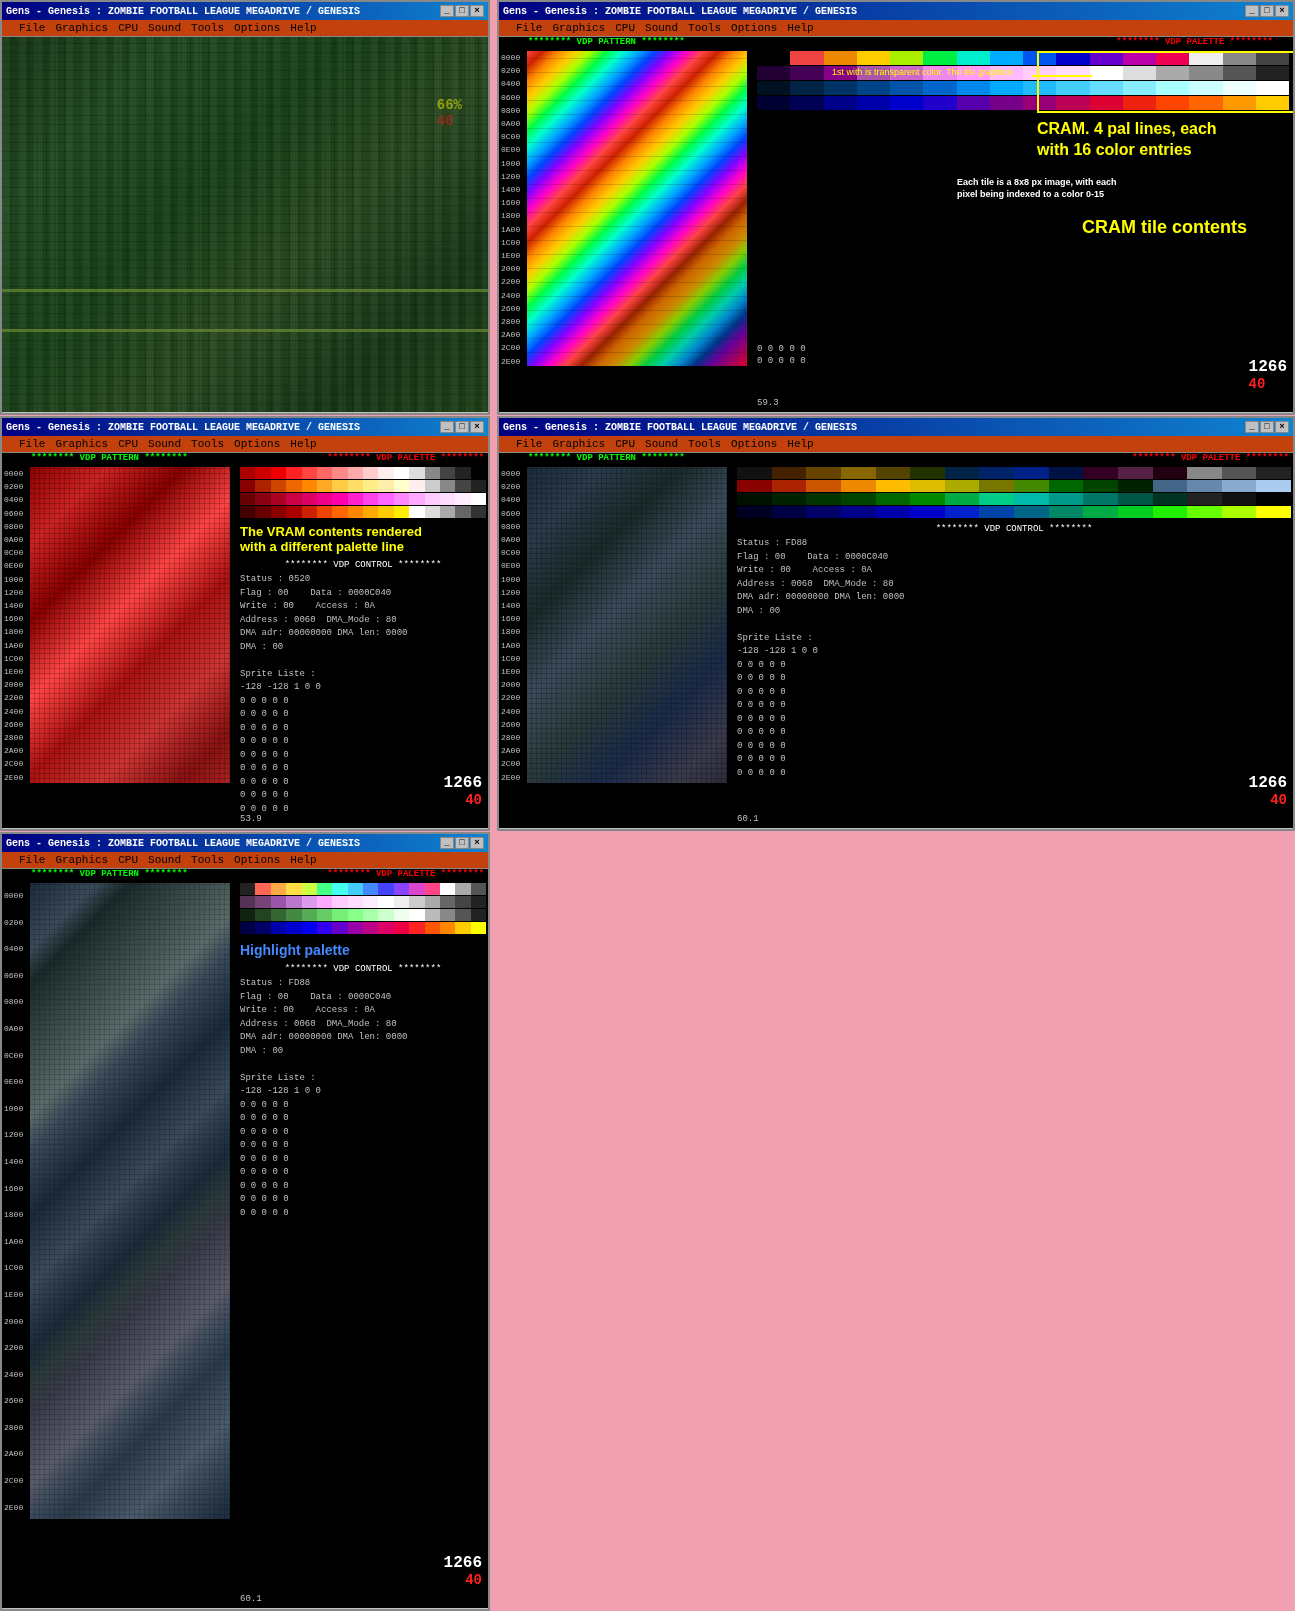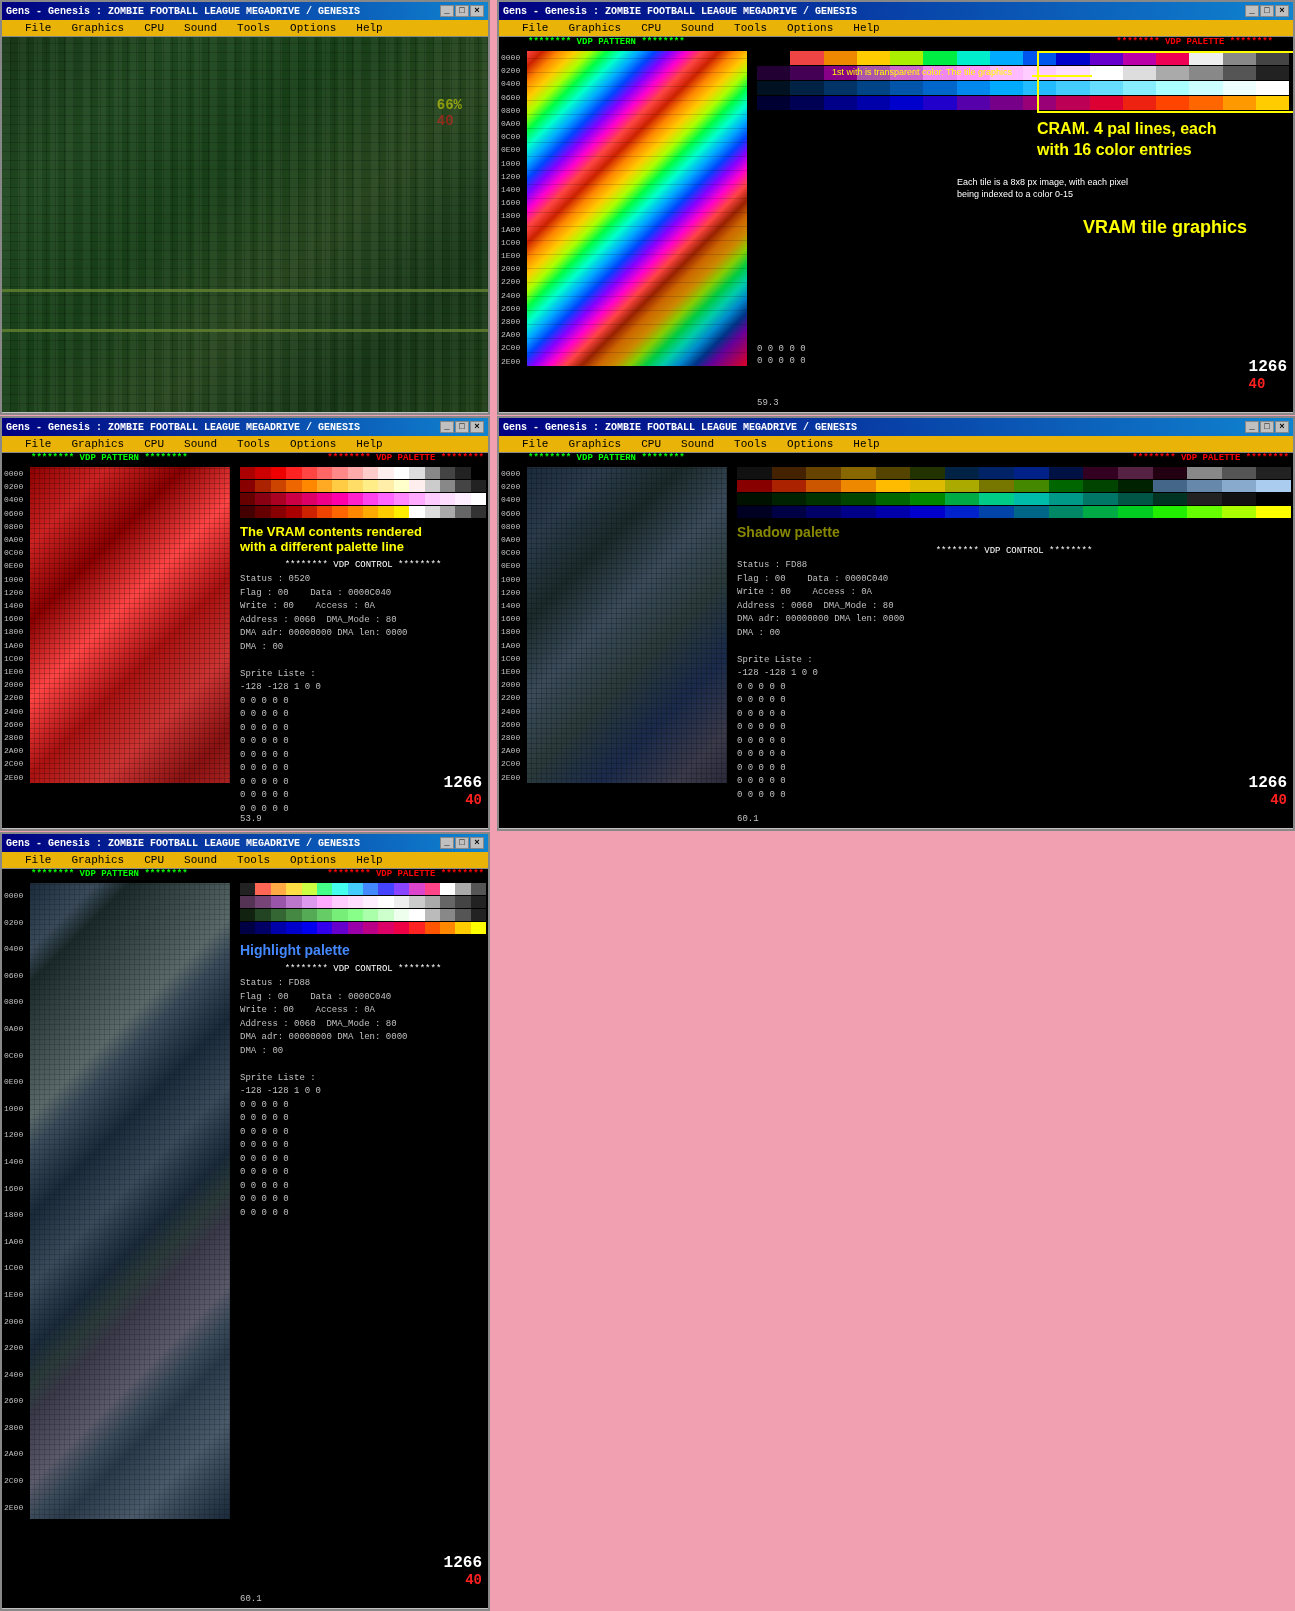--- a/index.html
+++ b/index.html
@@ -47,24 +47,24 @@
       font-size: 9px;
       display: flex;
       align-items: center;
       justify-content: center;
       cursor: pointer;
       color: black;
       font-weight: bold;
     }
 
     .menubar {
-      background: #eab308;
+      background: #c2410c;
       display: flex;
-      gap: 14px;
-      padding: 1px 20px;
+      gap: 4px;
+      padding: 1px 14px;
       font-size: 11px;
       border-bottom: 1px solid #888;
     }
 
     .menubar span {
       cursor: pointer;
       padding: 1px 3px;
     }
 
     .window-content {
@@ -295,26 +295,26 @@
         <div>CRAM. 4 pal lines, each</div>
         <div>with 16 color entries</div>
       </div>
 
       <div style="position:absolute;top:30px;right:265px;color:#ffff00;font-size:9px;font-family:Arial,sans-serif;width:200px;">
         <div>1st with is transparent color. The tile graphics</div>
 
         <div style="width:60px;height:2px;background:#ffff00;position:absolute;top:8px;right:-60px;"></div>
       </div>
 
-      <div style="position:absolute;top:140px;right:160px;color:white;font-size:9px;font-family:Arial,sans-serif;width:180px;line-height:1.3;">
+      <div style="position:absolute;top:140px;right:160px;color:white;font-size:9px;font-family:Arial,sans-serif;width:180px;line-height:1.3;font-weight:bold;">
         <div>Each tile is a 8x8 px image, with each pixel being indexed to a color 0-15</div>
       </div>
 
       <div style="position:absolute;top:180px;right:50px;color:#ffff00;font-size:18px;font-weight:bold;font-family:Arial,sans-serif;">
-        <div>VRAM tile graphics</div>
+        <div>CRAM tile contents</div>
       </div>
 
 
       <div style="position:absolute;bottom:20px;right:10px;">
         <span style="color:white;font-size:16px;font-weight:bold;font-family:'Courier New';">1266</span>
         <br>
         <span style="color:#ff2020;font-size:14px;font-weight:bold;font-family:'Courier New';">40</span>
       </div>
 
       <div style="position:absolute;bottom:4px;left:10px;color:#c0c0c0;font-size:9px;">59.3</div>
@@ -621,21 +621,20 @@
             <div style="flex:1;background:#008866;"></div>
           <div style="flex:1;background:#00aa44;"></div>
             <div style="flex:1;background:#00cc22;"></div>
           <div style="flex:1;background:#22ee00;"></div>
             <div style="flex:1;background:#66ff00;"></div>
           <div style="flex:1;background:#aaff00;"></div>
             <div style="flex:1;background:#ffff00;"></div>
         </div>
       </div>
 
-      <div style="color:#888800;font-size:14px;font-weight:bold;font-family:Arial,sans-serif;margin-bottom:6px;">Shadow palette</div>
 
       <div style="color:white;font-size:9px;text-align:center;margin-bottom:3px;">******** VDP CONTROL ********</div>
 
       <div style="color:#c0c0c0;font-size:9px;line-height:1.5;">
         <div>Status : FD88</div>
         <div>Flag : 00&nbsp;&nbsp;&nbsp;&nbsp;Data : 0000C040</div>
         <div>Write : 00&nbsp;&nbsp;&nbsp;&nbsp;Access : 0A</div>
         <div>Address : 0060&nbsp;&nbsp;DMA_Mode : 80</div>
         <div>DMA adr: 00000000  DMA len: 0000</div>
         <div>DMA : 00</div>

